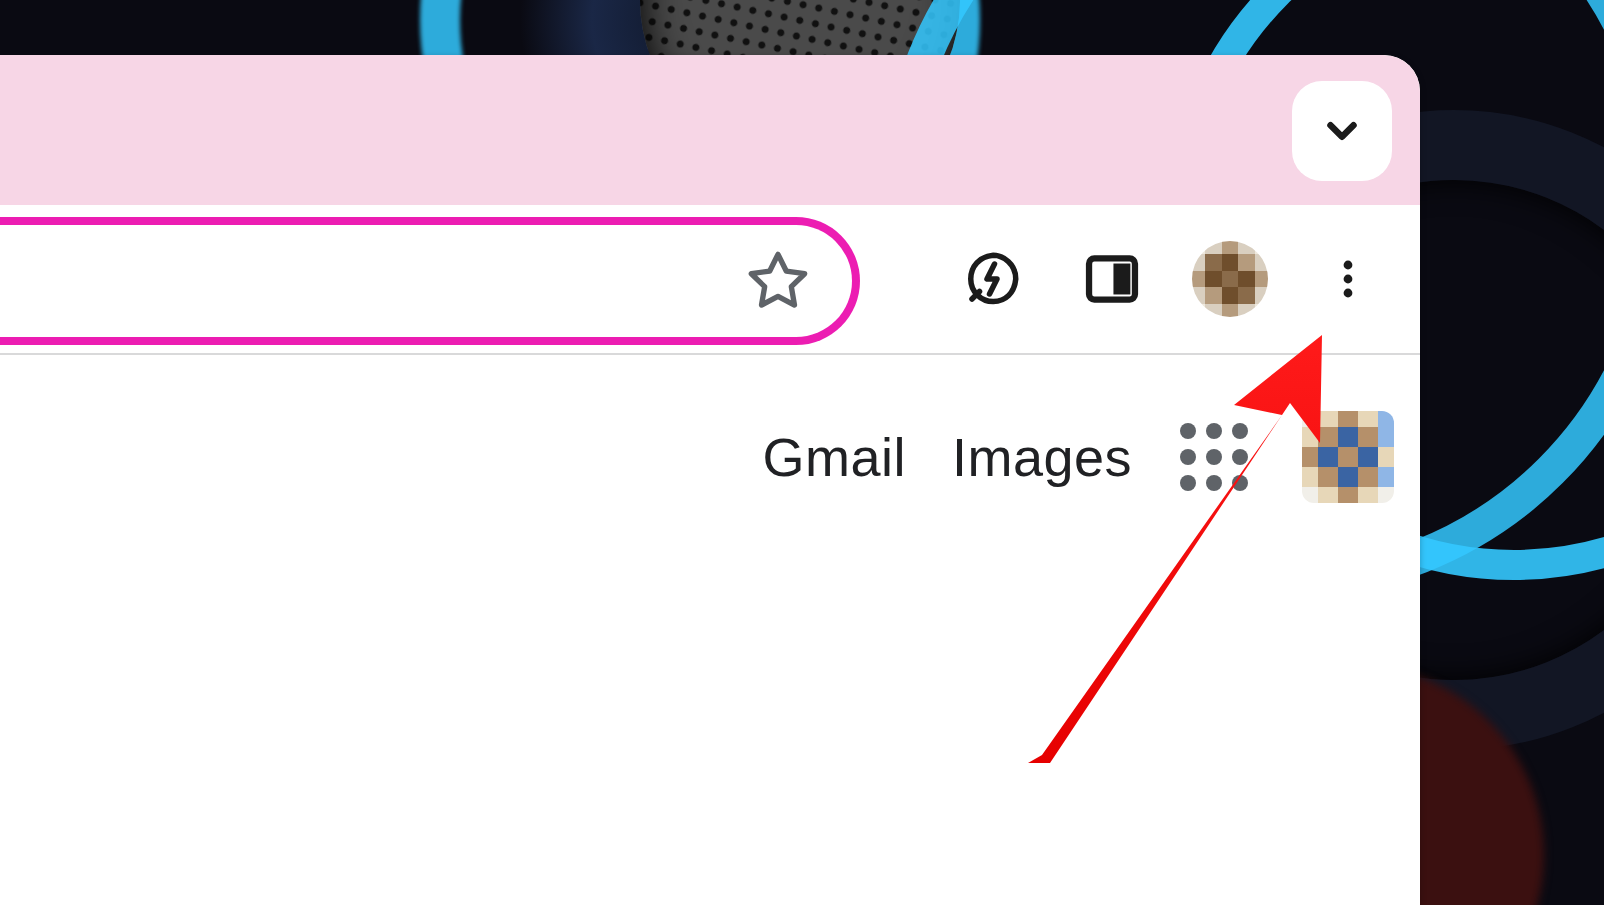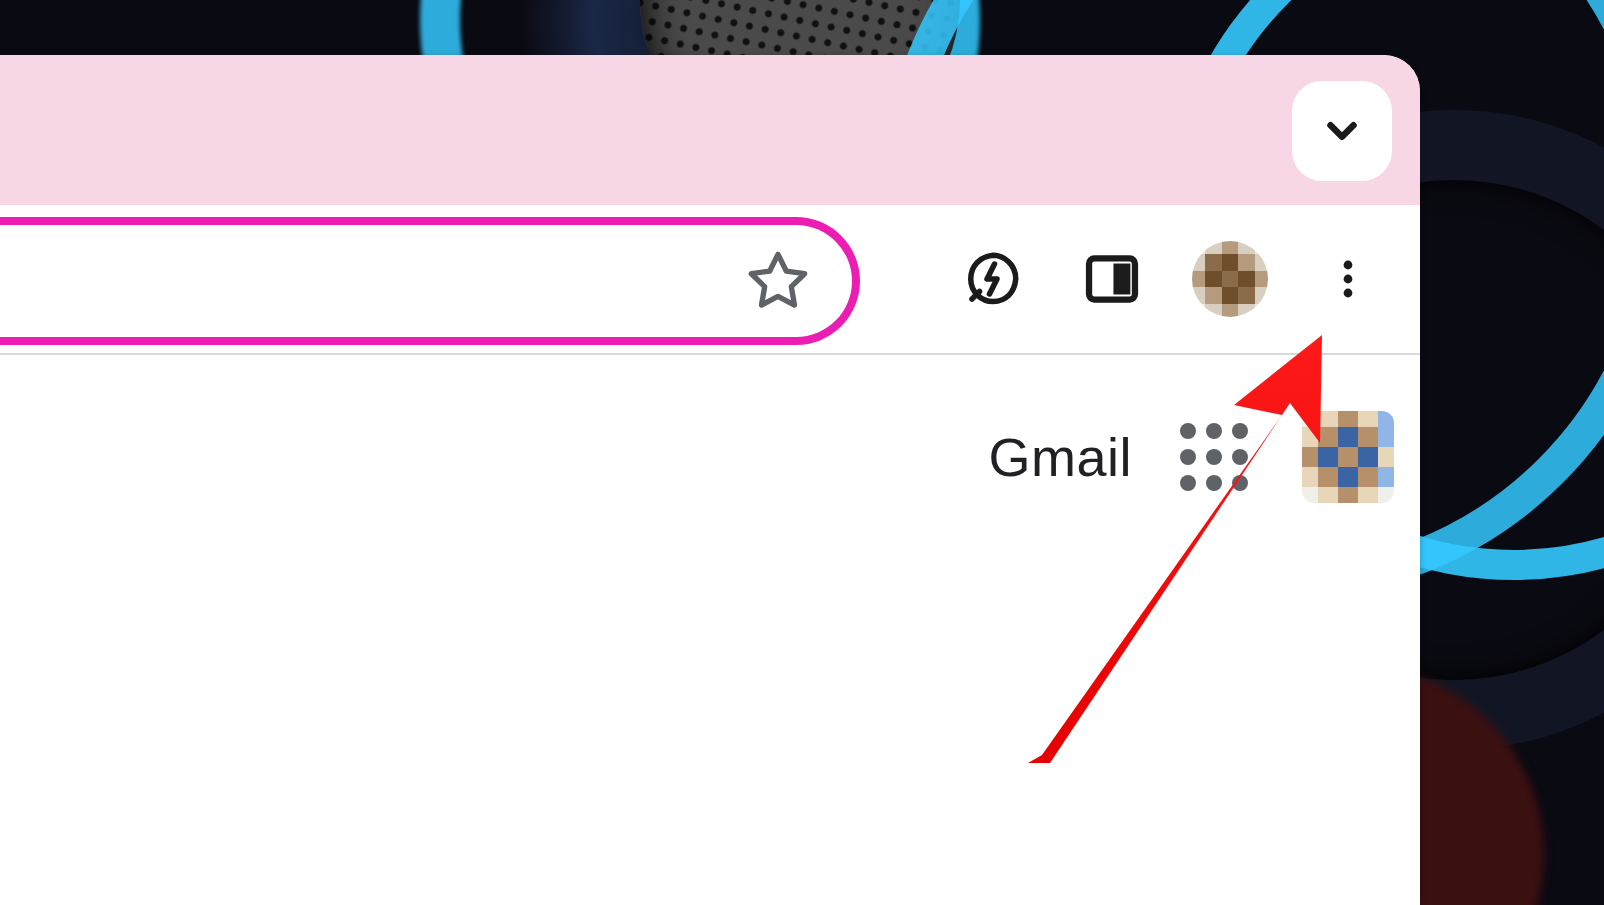--- a/index.html
+++ b/index.html
@@ -217,20 +217,21 @@
             <circle cx="12" cy="12" r="2.2"></circle>
             <circle cx="12" cy="19" r="2.2"></circle>
           </svg>
       </span>
     </div>
   </div>
 
   <div class="content">
     <div class="gbar">
       <a>Gmail</a>
+      <a>Images</a>
       <span class="apps-grid" title="Google apps">
         <span></span>
           <span></span>
           <span></span>
           <span></span>
           <span></span>
           <span></span>
           <span></span>
           <span></span>
           <span></span>

